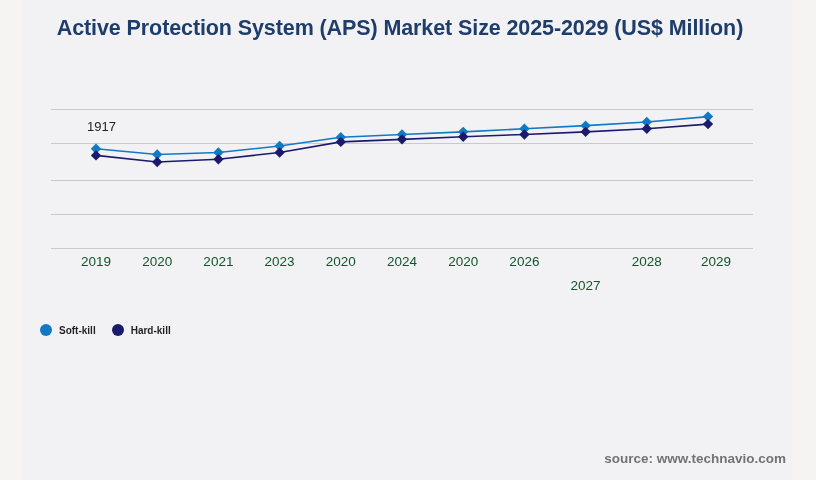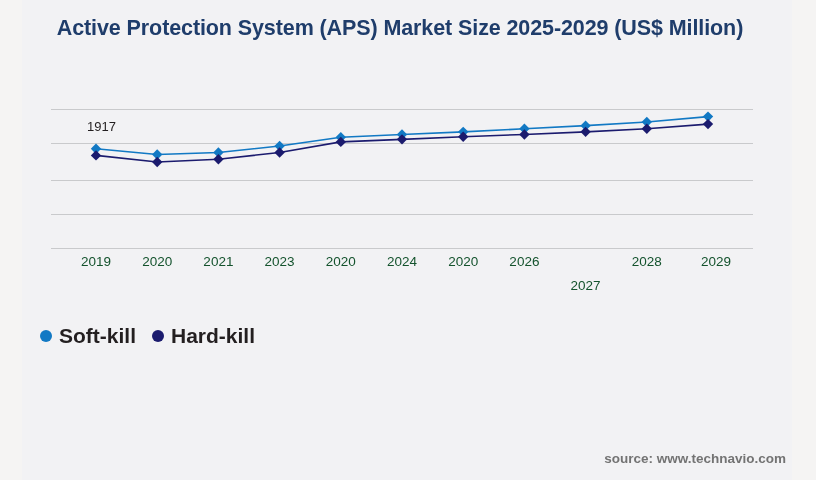--- a/index.html
+++ b/index.html
@@ -123,21 +123,21 @@
   }
   .legend-swatch {
     width: 12px;
     height: 12px;
     border-radius: 50%;
     display: inline-block;
     flex: none;
   }
   .legend-label {
     color: #231f20;
-    font-size: 21px;
+    font-size: 10px;
     font-weight: bold;
     white-space: nowrap;
   }
 
   
   .source-note {
     position: absolute;
     right: 30px;
     bottom: 14px;
     color: #737373;

